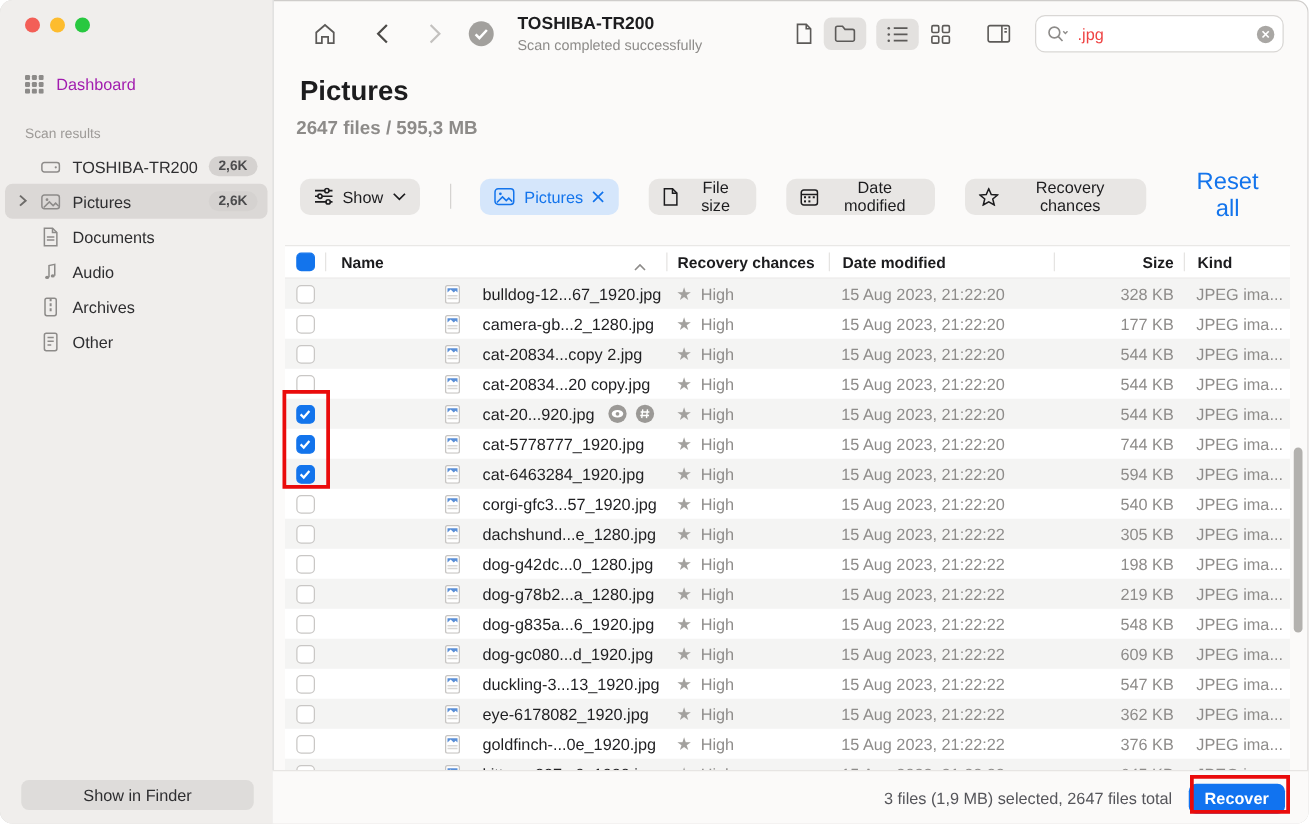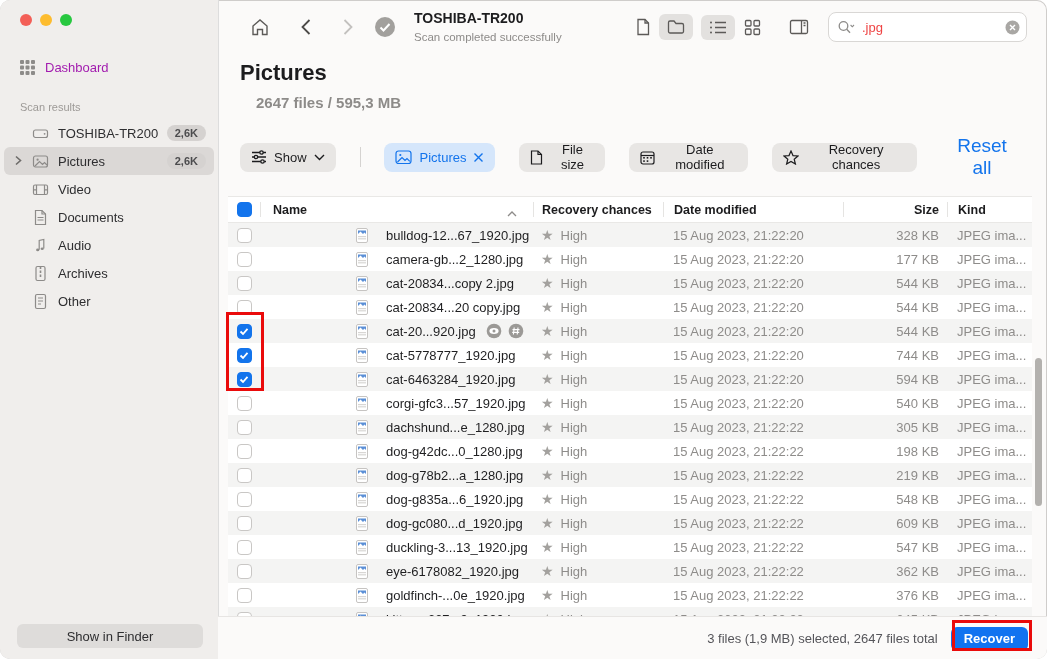--- a/index.html
+++ b/index.html
@@ -27,21 +27,21 @@
   .nav-sp{width:22px;}
   .titleblock{margin-left:18px;line-height:1.25;}
   .titleblock .t1{font-size:14px;font-weight:700;color:#1d1d1f;}
   .titleblock .t2{font-size:11.5px;color:#8d8b89;margin-top:2px;}
   .tb-right{margin-left:auto;display:flex;align-items:center;margin-right:20px;}
   .searchfield{display:flex;align-items:center;width:183px;height:28px;background:#fff;border:1px solid #d9d7d5;border-radius:8px;margin-left:15px;padding:0 6px 0 8px;}
   .searchfield input{border:none;outline:none;flex:1;min-width:0;font-size:13px;color:#ef4444;font-family:inherit;background:transparent;margin-left:5px;}
 
   
   .page-title{position:absolute;left:240px;top:60px;font-size:22px;font-weight:700;color:#1c1c1e;}
-  .page-sub{position:absolute;left:256px;top:94px;font-size:15px;font-weight:700;color:#8d8b89;}
+  .page-sub{position:absolute;left:237px;top:94px;font-size:15px;font-weight:700;color:#8d8b89;}
   .filterbar{position:absolute;left:240px;right:24px;top:142px;height:30px;display:flex;align-items:center;gap:24px;}
   .fbtn,.chip{height:29px;display:inline-flex;align-items:center;gap:7px;background:#e8e6e4;border:none;border-radius:8px;font-size:13px;color:#1c1c1e;padding:0 11px;font-family:inherit;}
   .chip.active{background:var(--chip-active-bg,#d5e6fb);color:var(--accent,#1374ec);}
   .vdiv{width:1px;height:20px;background:#d5d3d1;}
   .resetall{margin-left:auto;background:none;border:none;color:var(--accent,#1374ec);font-size:19px;font-family:inherit;}
 
   
   .table{position:absolute;left:228px;top:196px;width:804px;height:420px;background:#fff;overflow:hidden;font-size:13px;}
   .thead{display:flex;height:25px;align-items:center;border-top:1px solid #e9e8e6;border-bottom:1px solid #e9e8e6;font-weight:700;font-size:12.5px;color:#1c1c1e;}
   .thead>div{height:15px;display:flex;align-items:flex-end;}
@@ -133,29 +133,20 @@
         </span>
         <span class="nicon">
           <svg width="17" height="17" viewBox="0 0 17 17" fill="none" stroke="#8d8b89" stroke-width="1.2">
               <rect x="1.5" y="3" width="14" height="11" rx="2"></rect>
               <circle cx="5.6" cy="6.7" r="1.1" fill="#8d8b89" stroke="none"></circle>
               <path d="M3 13 L7.5 8.5 L10.5 11.5 L12.5 9.5 L15 12"></path>
             </svg>
         </span>
         <span>Pictures</span>
         <span class="badge">2,6K</span>
-      </div>
-      <div class="nav-item">
-        <span class="nicon">
-          <svg width="17" height="17" viewBox="0 0 17 17" fill="none" stroke="#8d8b89" stroke-width="1.2">
-              <rect x="1.5" y="4" width="14" height="9.5" rx="1.5"></rect>
-              <path d="M4.5 4 V13.5 M12.5 4 V13.5 M1.5 8.8 H4.5 M12.5 8.8 H15.5"></path>
-            </svg>
-        </span>
-        <span>Video</span>
       </div>
       <div class="nav-item">
         <span class="nicon">
           <svg width="17" height="17" viewBox="0 0 17 17" fill="none" stroke="#8d8b89" stroke-width="1.2">
               <path d="M3.5 1.5 H10 L13.5 5 V15.5 H3.5 Z"></path>
               <path d="M10 1.5 V5 H13.5"></path>
               <path d="M5.5 8.5 H11.5 M5.5 11 H11.5"></path>
             </svg>
         </span>
         <span>Documents</span>

